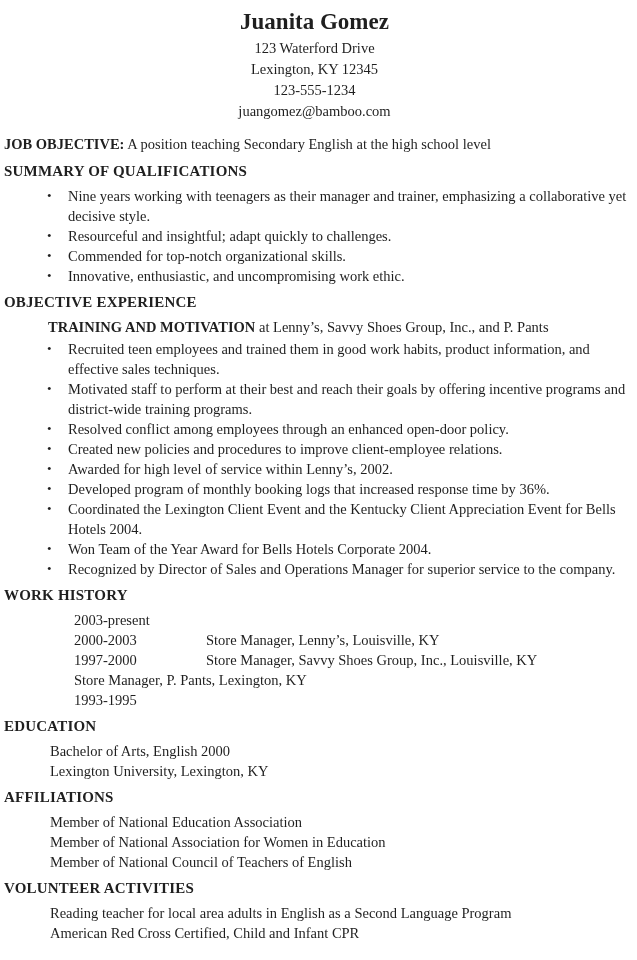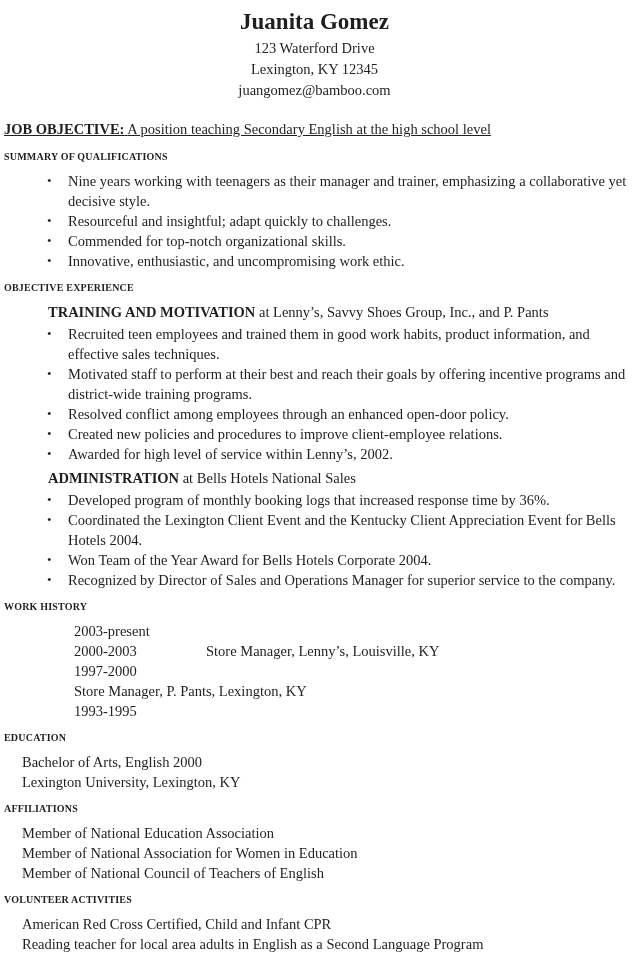--- a/index.html
+++ b/index.html
@@ -11,50 +11,51 @@
     color: #1f1f1f;
     font-family: "Liberation Serif", "DejaVu Serif", serif;
     font-size: 14.5px;
     line-height: 20px;
     padding: 8px 10px 0 2px;
     overflow: hidden;
   }
   .resume-header { text-align: center; margin-bottom: 2px; }
   .person-name { font-size: 23px; line-height: 28px; font-weight: bold; margin-bottom: 2px; }
   .contact-line { line-height: 21px; }
-  .objective-line { line-height: 21px; margin-top: 18px; padding-left: 2px; text-decoration: underline; }
+  .objective-line { line-height: 21px; margin-top: 12px; padding-left: 2px; }
   .inline-heading { font-weight: bold; }
   h2.section-heading {
-    font-size: 10px;
+    font-size: 15px;
     font-weight: bold;
     line-height: 21px;
     margin: 6px 0 4px 0;
     padding-left: 2px;
     letter-spacing: 0.2px;
   }
   .role-heading { margin: 4px 0 2px 46px; line-height: 20px; }
   .role-title { font-weight: bold; }
   ul.bullet-list { list-style: none; padding-left: 45px; }
   ul.bullet-list li { display: flex; line-height: 20px; }
   .blt { width: 21px; flex: 0 0 21px; font-size: 13px; }
   .btxt { flex: 1 1 auto; }
   .work-row { display: flex; margin-left: 72px; line-height: 20px; }
   .work-dates { flex: 0 0 132px; }
   .work-position { flex: 1 1 auto; }
-  .plain-line { margin-left: 20px; line-height: 20px; }
+  .plain-line { margin-left: 48px; line-height: 20px; }
 </style>
 </head>
 <body>
 
 <div class="page">
 
   <header class="resume-header">
     <div class="person-name">Juanita Gomez</div>
     <div class="contact-line">123 Waterford Drive</div>
     <div class="contact-line">Lexington, KY 12345</div>
+    <div class="contact-line">123-555-1234</div>
     <div class="contact-line">juangomez@bamboo.com</div>
   </header>
 
   <section>
     <p class="objective-line"><span class="inline-heading">JOB OBJECTIVE:</span> <span>A position teaching Secondary English at the high school level</span></p>
   </section>
 
   <section>
     <h2 class="section-heading">SUMMARY OF QUALIFICATIONS</h2>
     <ul class="bullet-list">
@@ -97,21 +98,20 @@
       <li>
           <span class="blt">•</span>
           <span class="btxt">Created new policies and procedures to improve client-employee relations.</span>
         </li>
       <li>
           <span class="blt">•</span>
           <span class="btxt">Awarded for high level of service within Lenny’s, 2002.</span>
         </li>
     </ul>
 
-    <p class="role-heading"><span class="role-title">ADMINISTRATION</span> <span>at Bells Hotels National Sales</span></p>
     <ul class="bullet-list">
       <li>
           <span class="blt">•</span>
           <span class="btxt">Developed program of monthly booking logs that increased response time by 36%.</span>
         </li>
       <li>
           <span class="blt">•</span>
           <span class="btxt">Coordinated the Lexington Client Event and the Kentucky Client Appreciation Event for Bells Hotels 2004.</span>
         </li>
       <li>
@@ -129,20 +129,21 @@
     <h2 class="section-heading">WORK HISTORY</h2>
     <div class="work-row">
         <span class="work-dates">2003-present</span>
       </div>
     <div class="work-row">
         <span class="work-dates">2000-2003</span>
         <span class="work-position">Store Manager, Lenny’s, Louisville, KY</span>
       </div>
     <div class="work-row">
         <span class="work-dates">1997-2000</span>
+        <span class="work-position">Store Manager, Savvy Shoes Group, Inc., Louisville, KY</span>
       </div>
     <div class="work-row">
         <span class="work-position">Store Manager, P. Pants, Lexington, KY</span>
       </div>
     <div class="work-row">
         <span class="work-dates">1993-1995</span>
       </div>
   </section>
 
   <section>
@@ -153,17 +154,17 @@
 
   <section>
     <h2 class="section-heading">AFFILIATIONS</h2>
     <div class="plain-line">Member of National Education Association</div>
     <div class="plain-line">Member of National Association for Women in Education</div>
     <div class="plain-line">Member of National Council of Teachers of English</div>
   </section>
 
   <section>
     <h2 class="section-heading">VOLUNTEER ACTIVITIES</h2>
+    <div class="plain-line">Reading teacher for local area adults in English as a Second Language Program</div>
     <div class="plain-line">American Red Cross Certified, Child and Infant CPR</div>
-    <div class="plain-line">Reading teacher for local area adults in English as a Second Language Program</div>
   </section>
 
 </div>
 
 </body></html>

